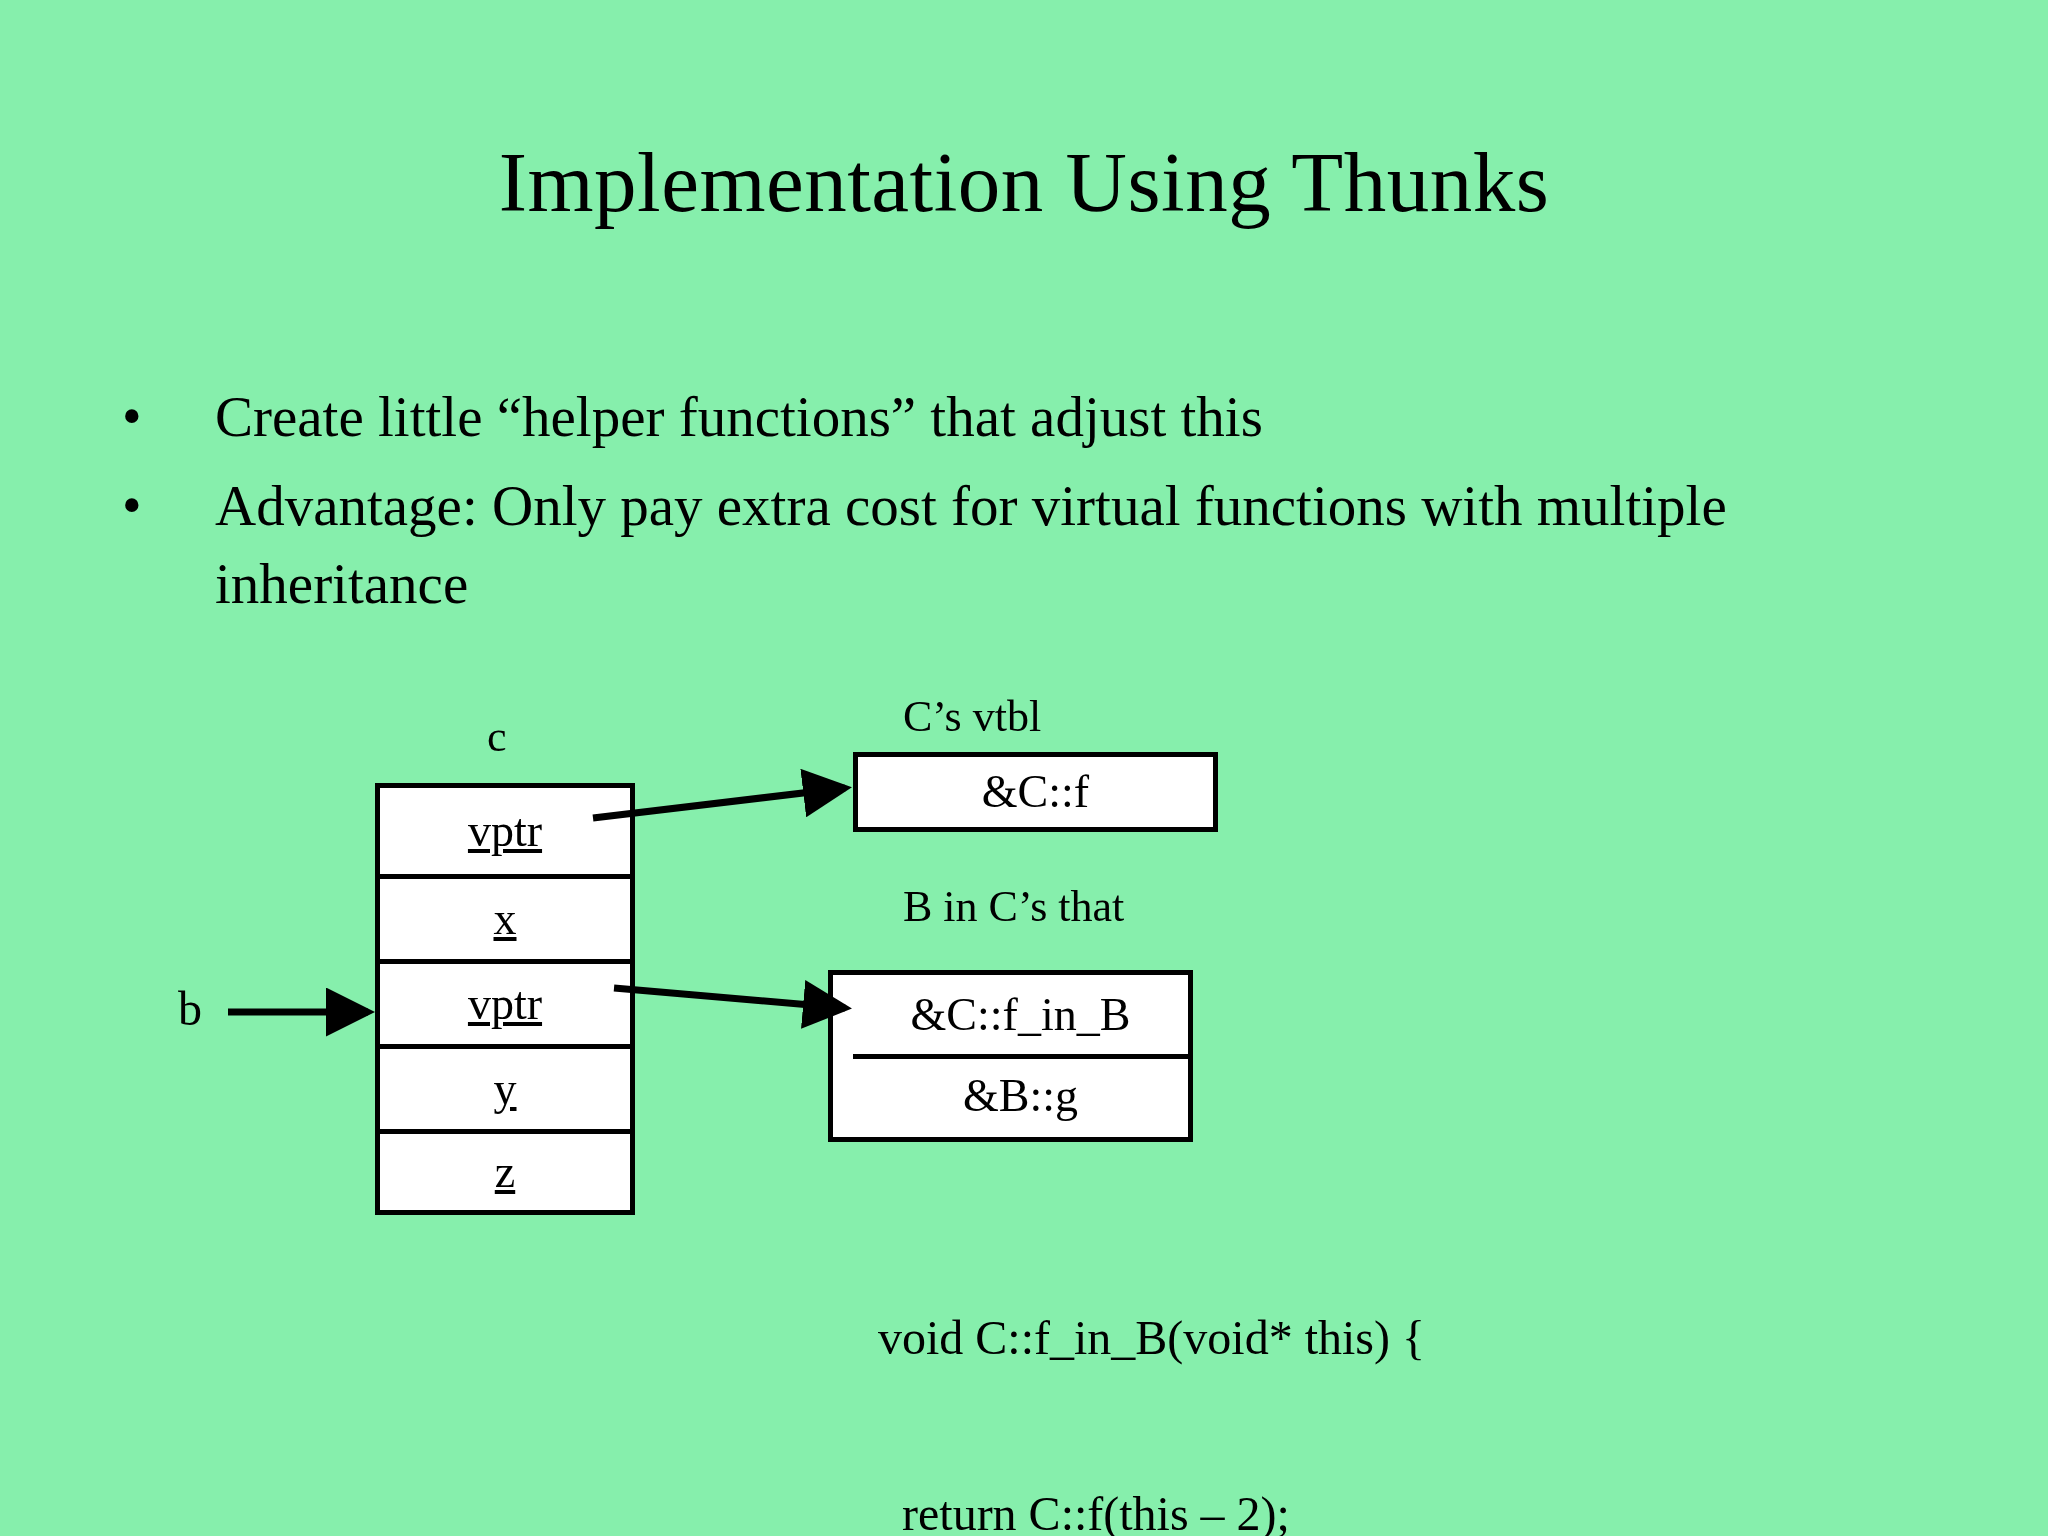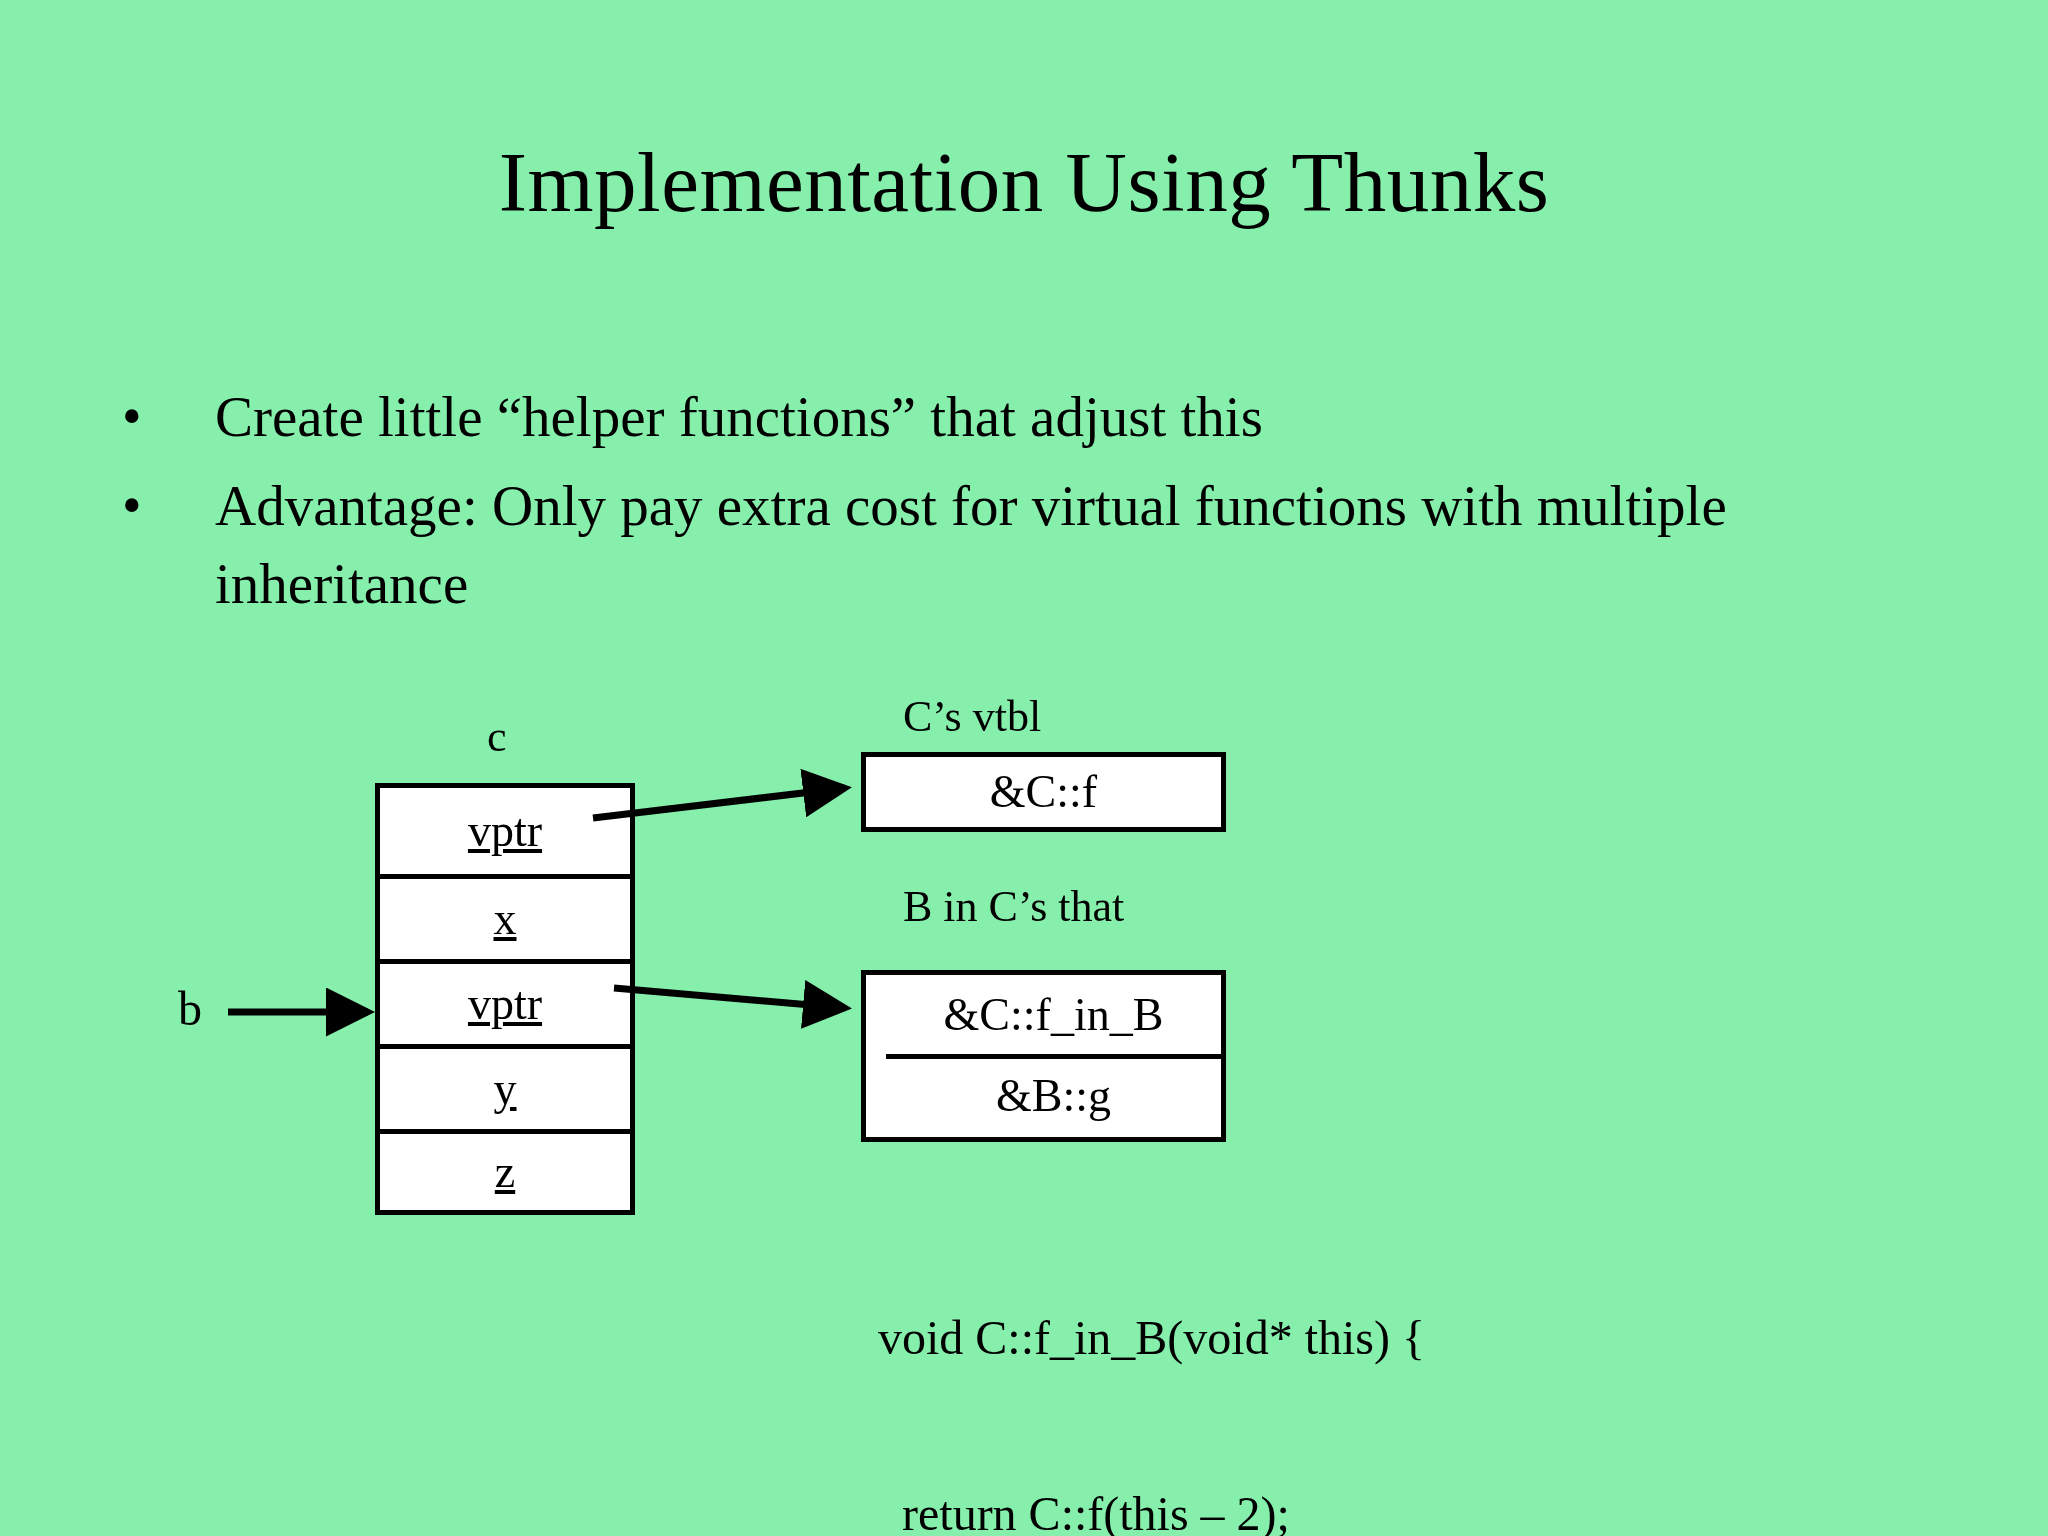--- a/index.html
+++ b/index.html
@@ -94,21 +94,20 @@
   }
   .obj-row + .obj-row {
     border-top: 5px solid #000000;
   }
 
   .vtbl-box {
     position: absolute;
     box-sizing: border-box;
     border: 5px solid #000000;
     background: #ffffff;
-    margin-left: 8px;
   }
   .vtbl-row {
     box-sizing: border-box;
     display: flex;
     align-items: center;
     justify-content: center;
     font-size: 46px;
     line-height: 1;
     background: #ffffff;
   }
@@ -170,21 +169,21 @@
       <div class="obj-row" style="height:85px;">x</div>
       <div class="obj-row" style="height:85px;">vptr</div>
       <div class="obj-row" style="height:85px;">y</div>
       <div class="obj-row" style="height:81px;">z</div>
     </div>
 
     <div class="vtbl-box" style="left:853px; top:752px; width:365px; height:80px;">
       <div class="vtbl-row" style="height:70px;">&amp;C::f</div>
     </div>
 
-    <div class="vtbl-box" style="left:853px; top:970px; width:365px; height:172px;padding-left:20px;">
+    <div class="vtbl-box" style="left:828px; top:970px; width:365px; height:172px;padding-left:20px;">
       <div class="vtbl-row" style="height:79px;">&amp;C::f_in_B</div>
       <div class="vtbl-row" style="height:78px;">&amp;B::g</div>
     </div>
 
     <svg class="arrows" viewBox="0 0 2048 1536">
       <defs>
         <marker id="arrowhead" markerWidth="7" markerHeight="7" refX="6" refY="3.5" orient="auto" markerUnits="strokeWidth">
           <polygon points="0 0, 7 3.5, 0 7" fill="#000000"></polygon>
         </marker>
       </defs>

